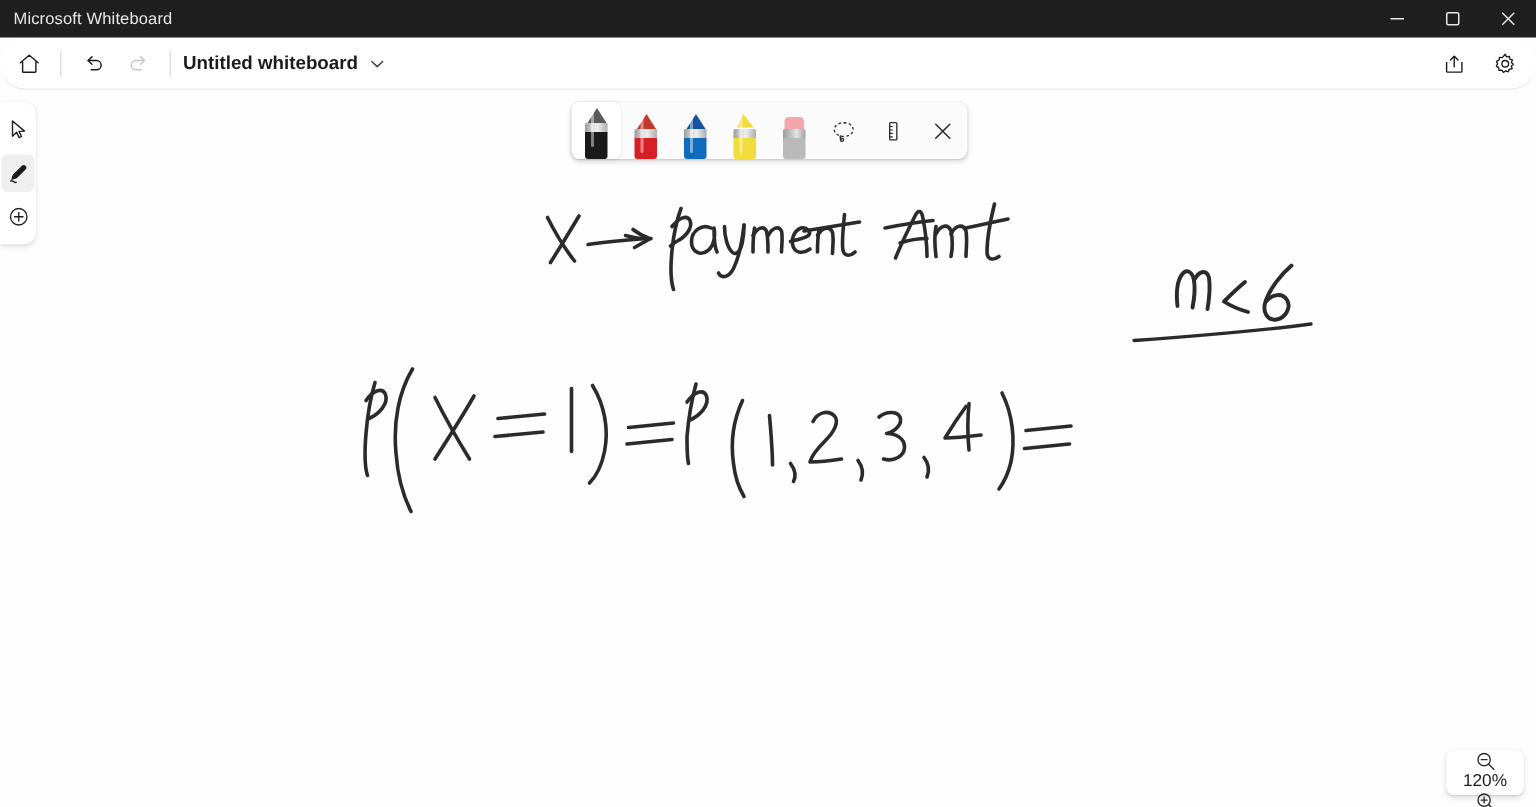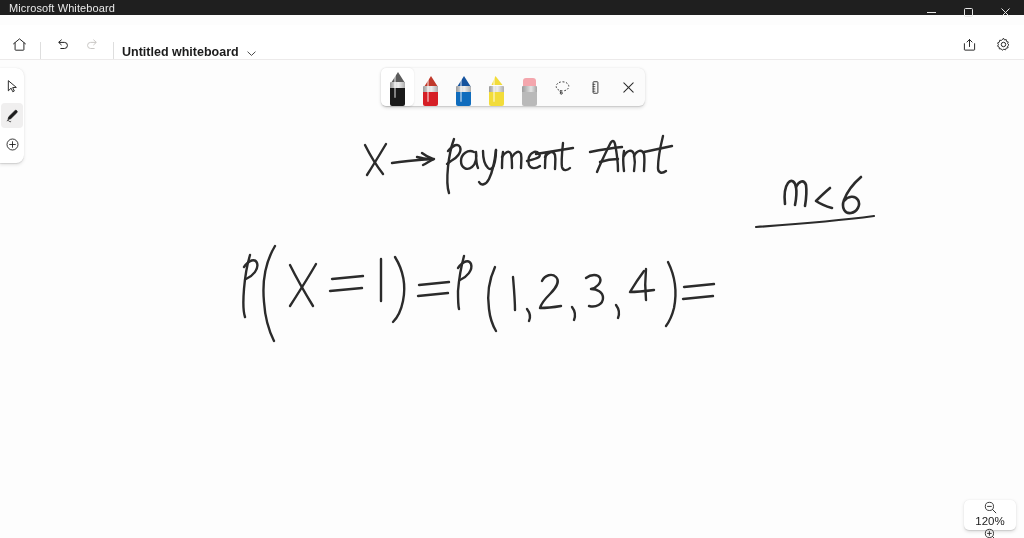--- a/index.html
+++ b/index.html
@@ -17,21 +17,21 @@
     width: 1024px;
     height: 538px;
     background: #fdfdfd;
   }
 
   
   .titlebar {
     position: absolute;
     top: 0; left: 0;
     width: 1024px;
-    height: 15px;
+    height: 25px;
     background: #1f1f1f;
     display: flex;
     align-items: center;
     z-index: 40;
   }
   .titlebar-text {
     color: #e8e8e8;
     font-size: 11px;
     padding-left: 9px;
     letter-spacing: 0.1px;
@@ -54,22 +54,23 @@
 
   
   .apptoolbar {
     position: absolute;
     top: 25px; left: 0;
     width: 1024px;
     height: 34px;
     background: #ffffff;
     border-bottom: 1px solid #eceaea;
     display: flex;
-    align-items: flex-end;
+    align-items: center;
     z-index: 30;
+    border-radius: 17px;
   }
   .tb-icon {
     width: 30px;
     height: 30px;
     display: flex;
     align-items: center;
     justify-content: center;
     border-radius: 4px;
     color: #1b1b1b;
   }

